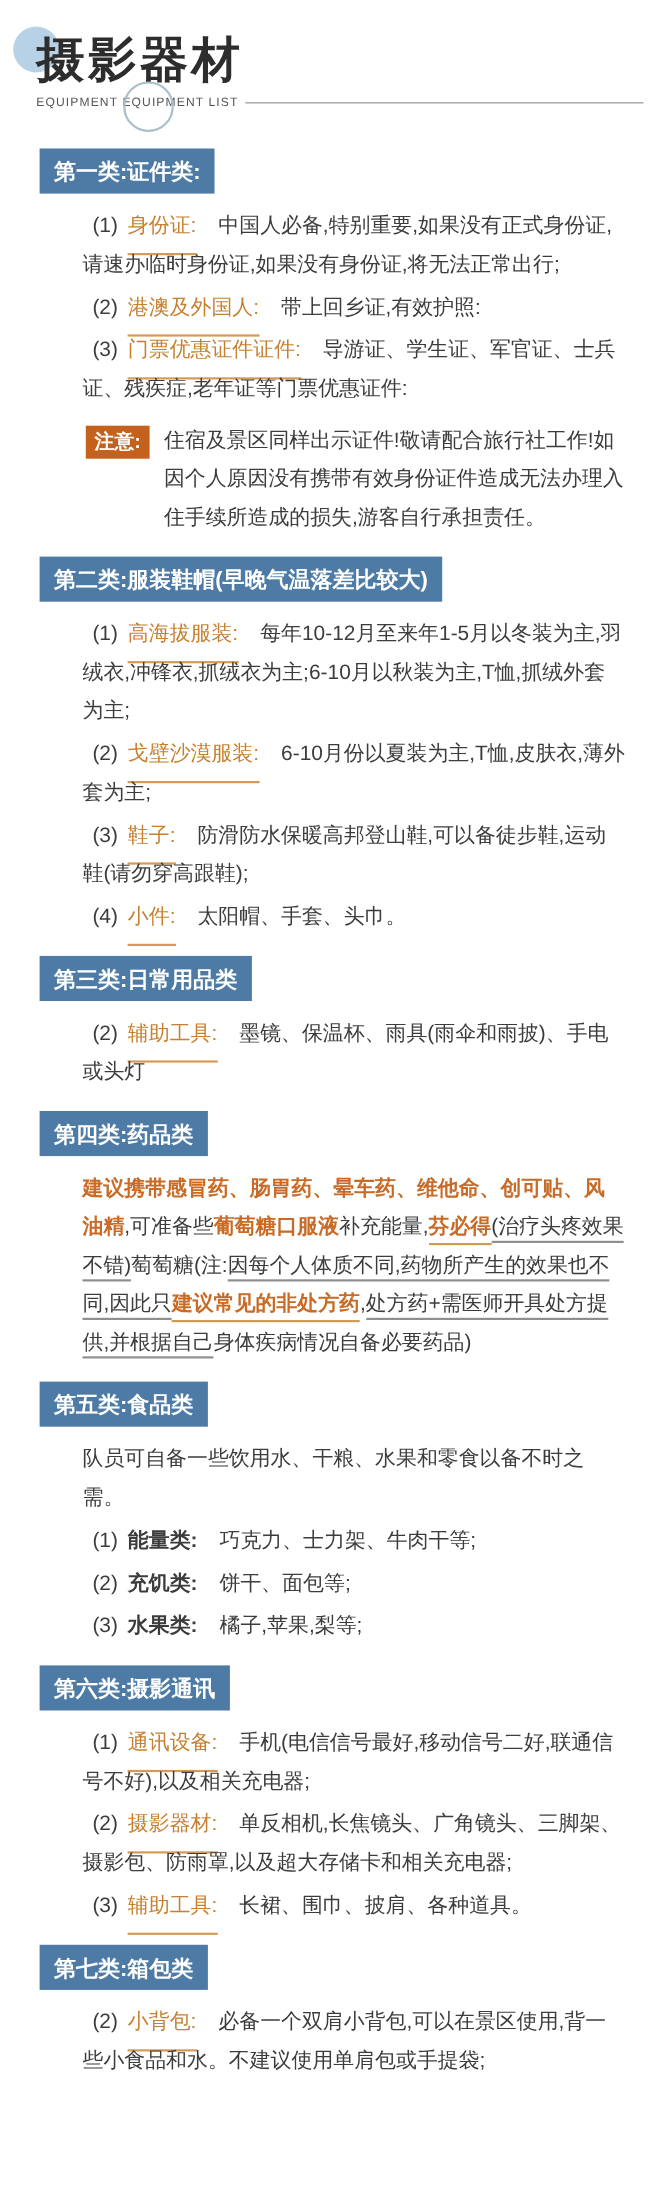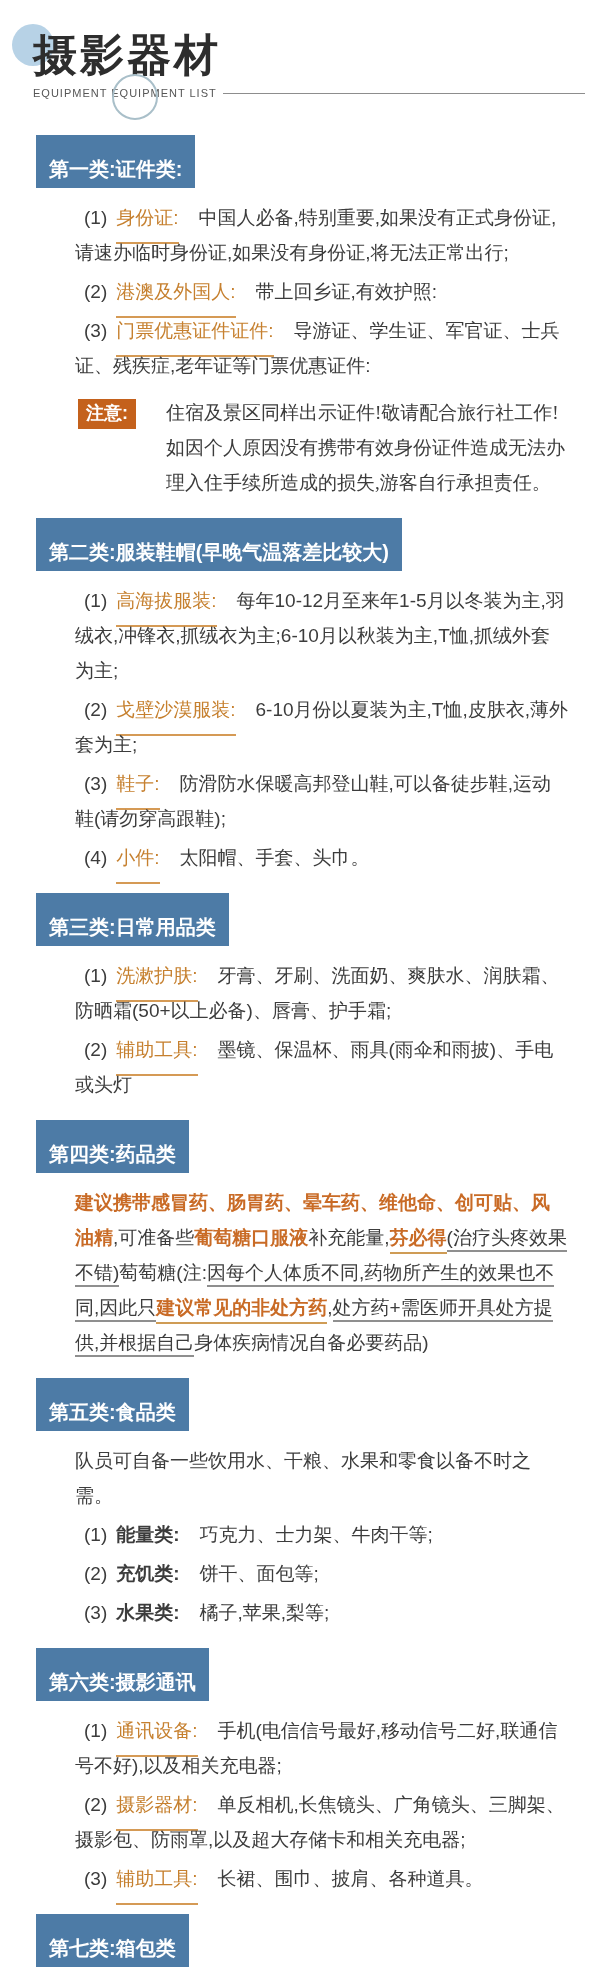--- a/index.html
+++ b/index.html
@@ -28,21 +28,21 @@
   .subtitle-row { position:relative; z-index:1; display:flex; align-items:center; margin-top:7px; }
   .page-subtitle { font-size:11px; letter-spacing:1px; color:#565656; white-space:nowrap; }
   .title-divider { flex:1; height:1px; background:#8d8d8d; margin-left:6px; }
 
   
   main { margin-top:36px; }
   section.sec { margin-bottom:18px; }
   .sec-header {
     display:inline-block; margin-left:36px; margin-bottom:8px;
     background:#4d7ba6; color:#ffffff; font-weight:700;
-    font-size:20px; line-height:24px; padding:22px 13px 7px;
+    font-size:20px; line-height:24px; padding:10px 13px 7px;
   }
   .body-text { font-size:19px; line-height:35px; margin:4px 32px 4px 75px; }
   p.item { text-indent:9px; }
   .num { margin-right:9px; }
   .kw {
     color:#c6802f; font-weight:400;
     border-bottom:2px solid #d59a55; padding-bottom:14px;
   }
   .kw-plain { color:#3c3c3c; font-weight:700; }
   .txt { margin-left:20px; }
@@ -52,21 +52,21 @@
   .r-ou { color:#c96b26; font-weight:700; border-bottom:2px solid #cf9c55; padding-bottom:4px; }
   .r-d  { }
   .r-du { border-bottom:2px solid #8f8f8f; padding-bottom:2px; }
 
   
   .notice { display:flex; align-items:flex-start; margin:12px 30px 0 78px; }
   .notice-badge {
     flex-shrink:0; background:#c4611c; color:#ffffff; font-weight:700;
     font-size:18px; line-height:22px; padding:3px 8px 5px; margin-top:4px;
   }
-  .notice-text { margin-left:30px; font-size:19px; line-height:35px; color:#3c3c3c;font-family:Liberation Serif, serif; }
+  .notice-text { margin-left:13px; font-size:19px; line-height:35px; color:#3c3c3c; }
 </style>
 </head>
 <body>
 
 <div class="page">
   <div class="title-block">
     <span class="circle-fill"></span>
     <span class="circle-outline"></span>
     <h1 class="page-title">摄影器材</h1>
     <div class="subtitle-row">
@@ -74,19 +74,19 @@
       <span class="title-divider"></span>
     </div>
   </div>
 
   <main>
       <section class="sec"><div class="sec-header">第一类:证件类:</div><p class="body-text item"><span class="num">(1)</span><span class="kw">身份证:</span><span class="txt">中国人必备,特别重要,如果没有正式身份证,请速办临时身份证,如果没有身份证,将无法正常出行;</span></p><p class="body-text item"><span class="num">(2)</span><span class="kw">港澳及外国人:</span><span class="txt">带上回乡证,有效护照:</span></p><p class="body-text item"><span class="num">(3)</span><span class="kw">门票优惠证件证件:</span><span class="txt">导游证、学生证、军官证、士兵证、残疾症,老年证等门票优惠证件:</span></p><div class="notice">
           <span class="notice-badge">注意:</span>
           <div class="notice-text">住宿及景区同样出示证件!敬请配合旅行社工作!如因个人原因没有携带有效身份证件造成无法办理入住手续所造成的损失,游客自行承担责任。</div>
         </div></section>
       <section class="sec"><div class="sec-header">第二类:服装鞋帽(早晚气温落差比较大)</div><p class="body-text item"><span class="num">(1)</span><span class="kw">高海拔服装:</span><span class="txt">每年10-12月至来年1-5月以冬装为主,羽绒衣,冲锋衣,抓绒衣为主;6-10月以秋装为主,T恤,抓绒外套为主;</span></p><p class="body-text item"><span class="num">(2)</span><span class="kw">戈壁沙漠服装:</span><span class="txt">6-10月份以夏装为主,T恤,皮肤衣,薄外套为主;</span></p><p class="body-text item"><span class="num">(3)</span><span class="kw">鞋子:</span><span class="txt">防滑防水保暖高邦登山鞋,可以备徒步鞋,运动鞋(请勿穿高跟鞋);</span></p><p class="body-text item"><span class="num">(4)</span><span class="kw">小件:</span><span class="txt">太阳帽、手套、头巾。</span></p></section>
-      <section class="sec"><div class="sec-header">第三类:日常用品类</div><p class="body-text item"><span class="num">(1)</span><span class="kw">洗漱护肤:</span><span class="txt">牙膏、牙刷、洗面奶、爽肤水、润肤霜、防晒霜(50+以上必备)、唇膏、护手霜;</span></p><p class="body-text item"><span class="num">(2)</span><span class="kw">辅助工具:</span><span class="txt">墨镜、保温杯、雨具(雨伞和雨披)、手电或头灯</span></p></section>
+      <section class="sec"><div class="sec-header">第三类:日常用品类</div><p class="body-text item"><span class="num">(2)</span><span class="kw">辅助工具:</span><span class="txt">墨镜、保温杯、雨具(雨伞和雨披)、手电或头灯</span></p></section>
       <section class="sec"><div class="sec-header">第四类:药品类</div><p class="body-text rich"><span class="r-o">建议携带感冒药、肠胃药、晕车药、维他命、创可贴、风油精</span><span class="r-d">,可准备些</span><span class="r-o">葡萄糖口服液</span><span class="r-d">补充能量,</span><span class="r-ou">芬必得</span><span class="r-du">(治疗头疼效果不错)</span><span class="r-d">萄萄糖(注:</span><span class="r-du">因每个人体质不同,药物所产生的效果也不同,因此只</span><span class="r-ou">建议常见的非处方药</span><span class="r-d">,</span><span class="r-du">处方药+需医师开具处方提供,并根据自己</span><span class="r-d">身体疾病情况自备必要药品)</span></p></section>
       <section class="sec"><div class="sec-header">第五类:食品类</div><p class="body-text intro">队员可自备一些饮用水、干粮、水果和零食以备不时之需。</p><p class="body-text item"><span class="num">(1)</span><span class="kw-plain">能量类:</span><span class="txt">巧克力、士力架、牛肉干等;</span></p><p class="body-text item"><span class="num">(2)</span><span class="kw-plain">充饥类:</span><span class="txt">饼干、面包等;</span></p><p class="body-text item"><span class="num">(3)</span><span class="kw-plain">水果类:</span><span class="txt">橘子,苹果,梨等;</span></p></section>
       <section class="sec"><div class="sec-header">第六类:摄影通讯</div><p class="body-text item"><span class="num">(1)</span><span class="kw">通讯设备:</span><span class="txt">手机(电信信号最好,移动信号二好,联通信号不好),以及相关充电器;</span></p><p class="body-text item"><span class="num">(2)</span><span class="kw">摄影器材:</span><span class="txt">单反相机,长焦镜头、广角镜头、三脚架、摄影包、防雨罩,以及超大存储卡和相关充电器;</span></p><p class="body-text item"><span class="num">(3)</span><span class="kw">辅助工具:</span><span class="txt">长裙、围巾、披肩、各种道具。</span></p></section>
       <section class="sec"><div class="sec-header">第七类:箱包类</div><p class="body-text item"><span class="num">(2)</span><span class="kw">小背包:</span><span class="txt">必备一个双肩小背包,可以在景区使用,背一些小食品和水。不建议使用单肩包或手提袋;</span></p></section>
     </main>
 </div>
 
 </body></html>

